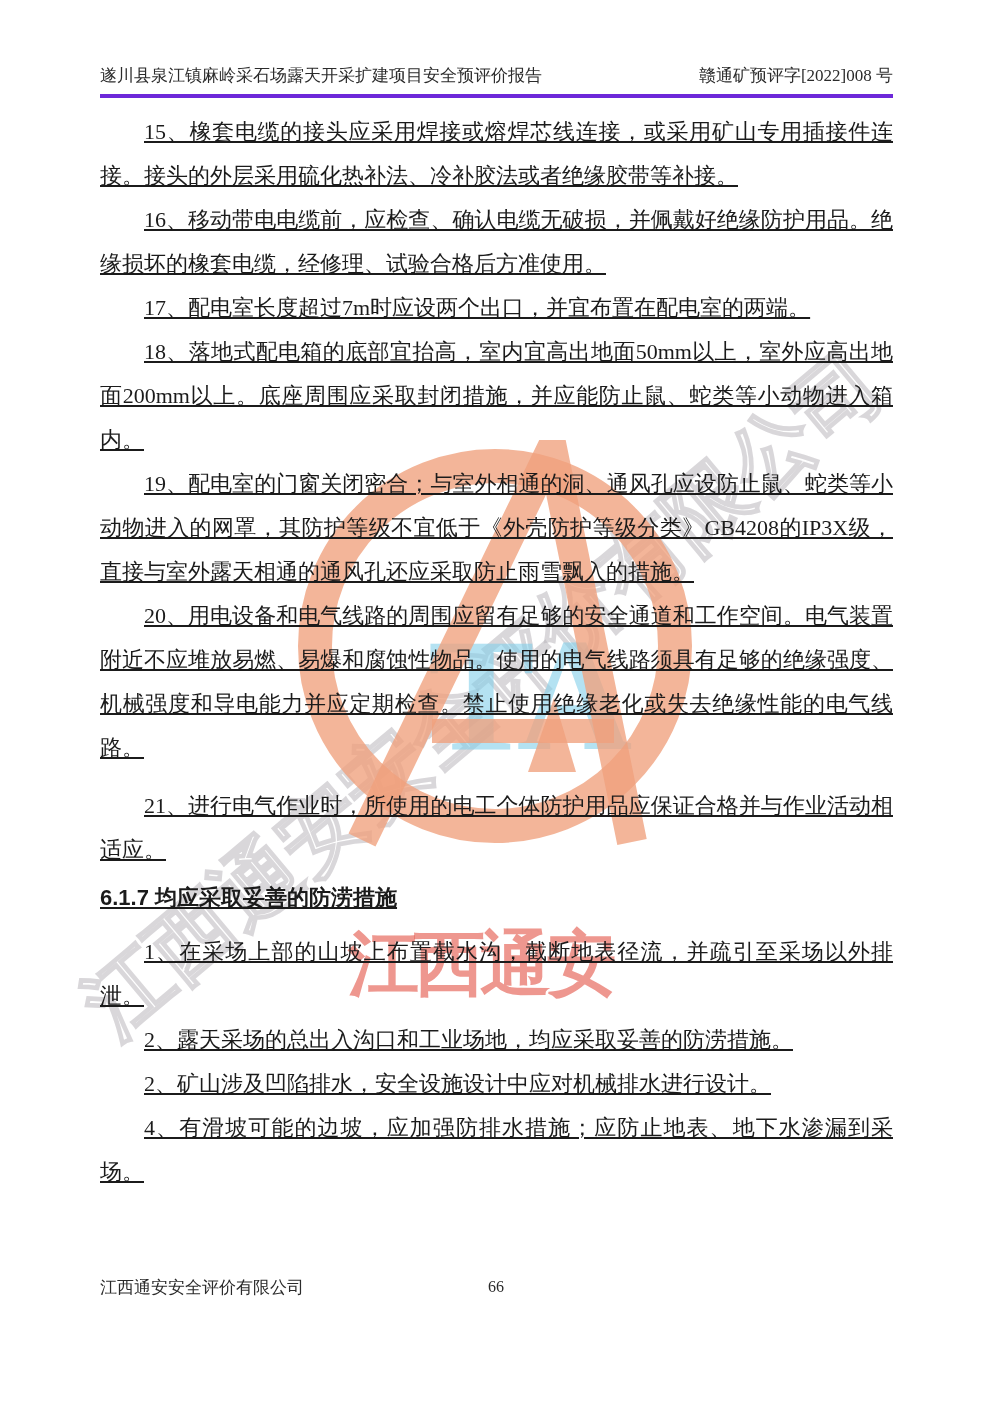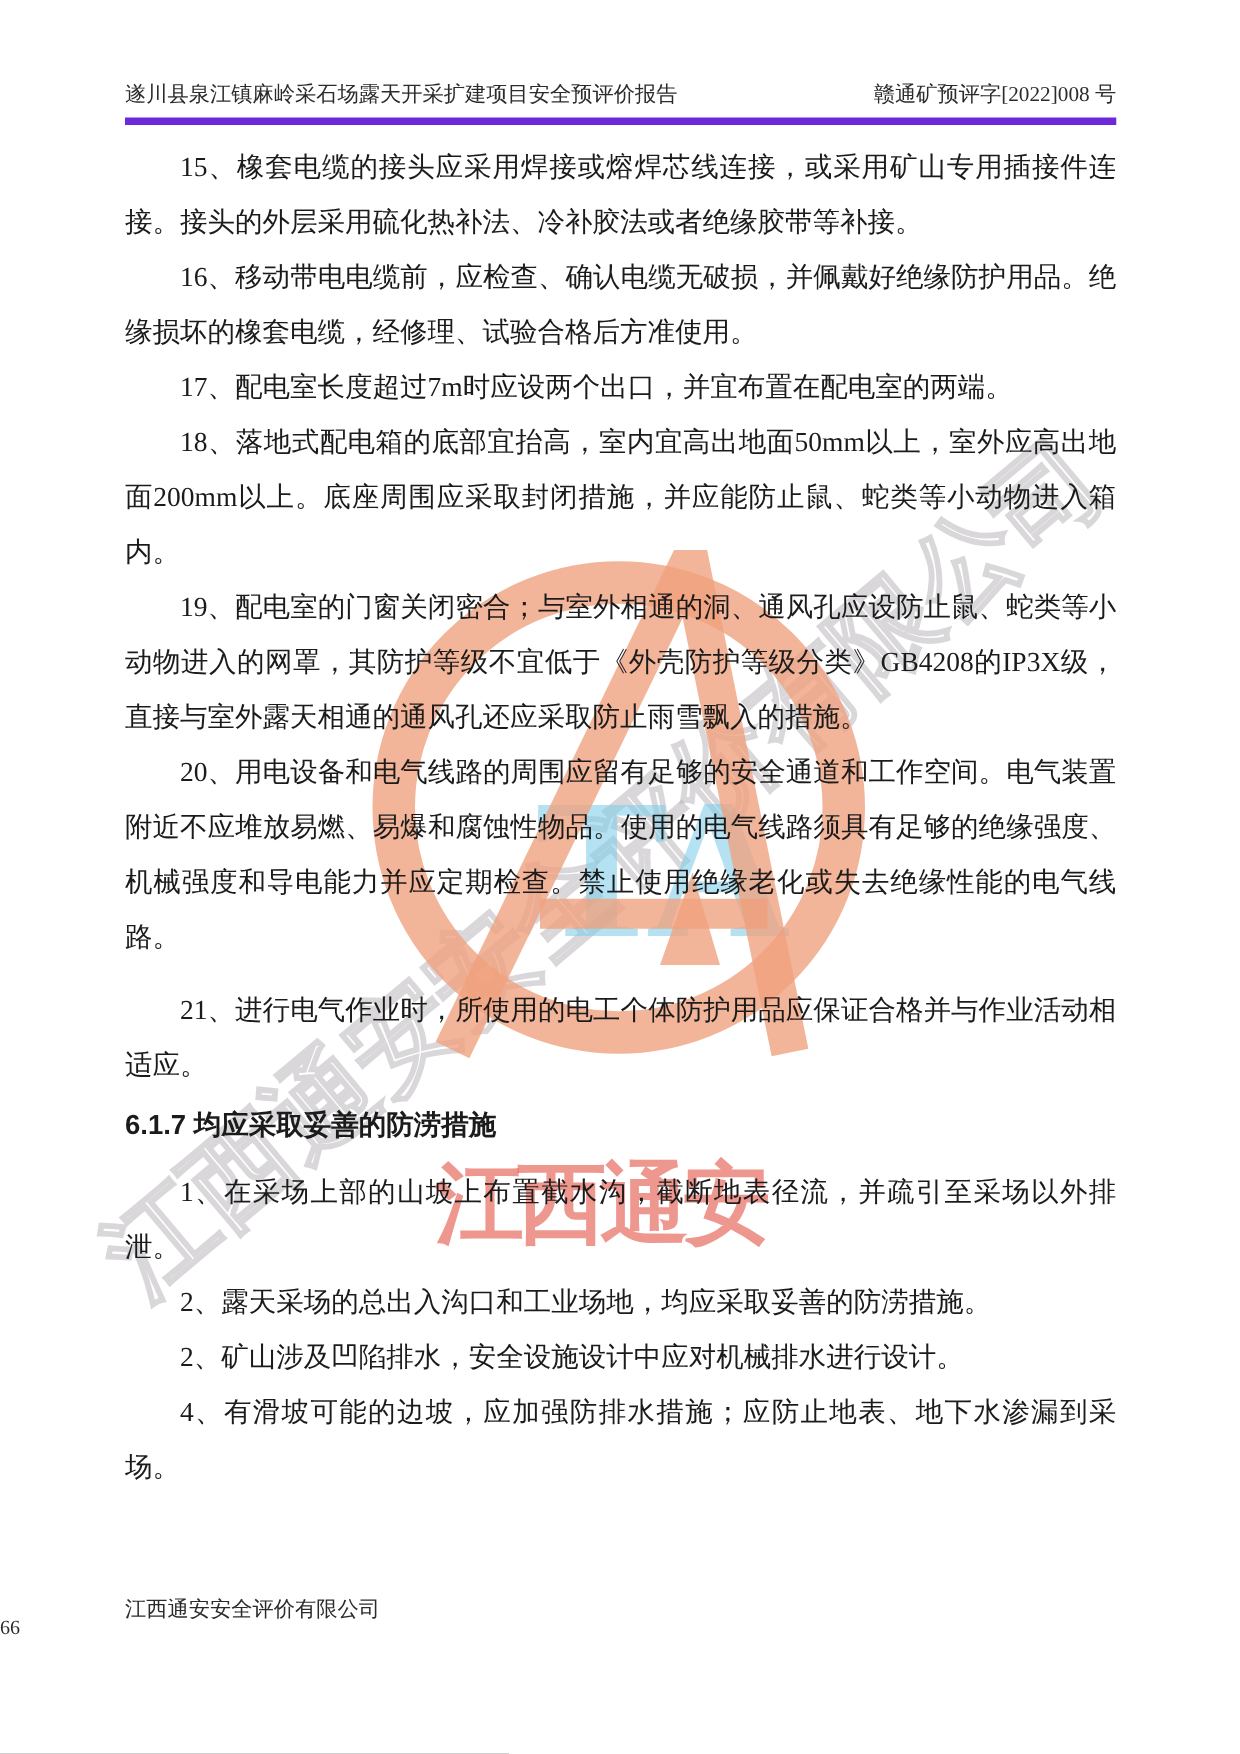--- a/index.html
+++ b/index.html
@@ -11,44 +11,45 @@
     font-family:"Liberation Serif","DejaVu Serif",serif;
     color:#1b1b1b;
   }
   
   .hdr{
     position:relative;z-index:10;
     margin:0 99px 0 100px;
     padding-top:64px;padding-bottom:7px;
     display:flex;justify-content:space-between;align-items:flex-end;
     font-size:17px;color:#2b2b2b;
-    border-bottom:6px solid #6d28d9;
+    border-bottom:4px solid #6d28d9;
   }
   
   .doc-main{
     position:relative;z-index:10;
     margin:12px 99px 0 100px;
     font-size:22px;line-height:44px;
     text-align:justify;
+    text-decoration:underline;
   }
   .doc-main p{margin:0;text-indent:2em;}
   .p-gap{margin-top:14px !important;}
   .sec-head{
     margin:4px 0 10px 0;
     font-family:"Liberation Sans","DejaVu Sans",sans-serif;
     font-weight:bold;font-size:22px;line-height:44px;
     text-indent:0;
   }
   
   .ftr{
     position:absolute;z-index:10;top:1276px;left:0;width:100%;
     font-size:17px;color:#2b2b2b;
   }
   .ftr .company{position:absolute;left:100px;top:0;}
-  .ftr .pageno{position:absolute;left:0;width:100%;top:18px;font-size:16px;}
+  .ftr .pageno{position:absolute;left:0;width:100%;text-align:center;top:2px;font-size:16px;}
   
   .wm{position:absolute;pointer-events:none;}
   .wm-diag{
     z-index:1;left:60px;top:975px;
     transform:rotate(-40deg);transform-origin:0 0;
     white-space:nowrap;
     font-family:"Liberation Sans","DejaVu Sans",sans-serif;
     font-size:84px;font-weight:bold;letter-spacing:0;
     color:transparent;
     -webkit-text-stroke:2px rgba(186,183,187,0.55);

